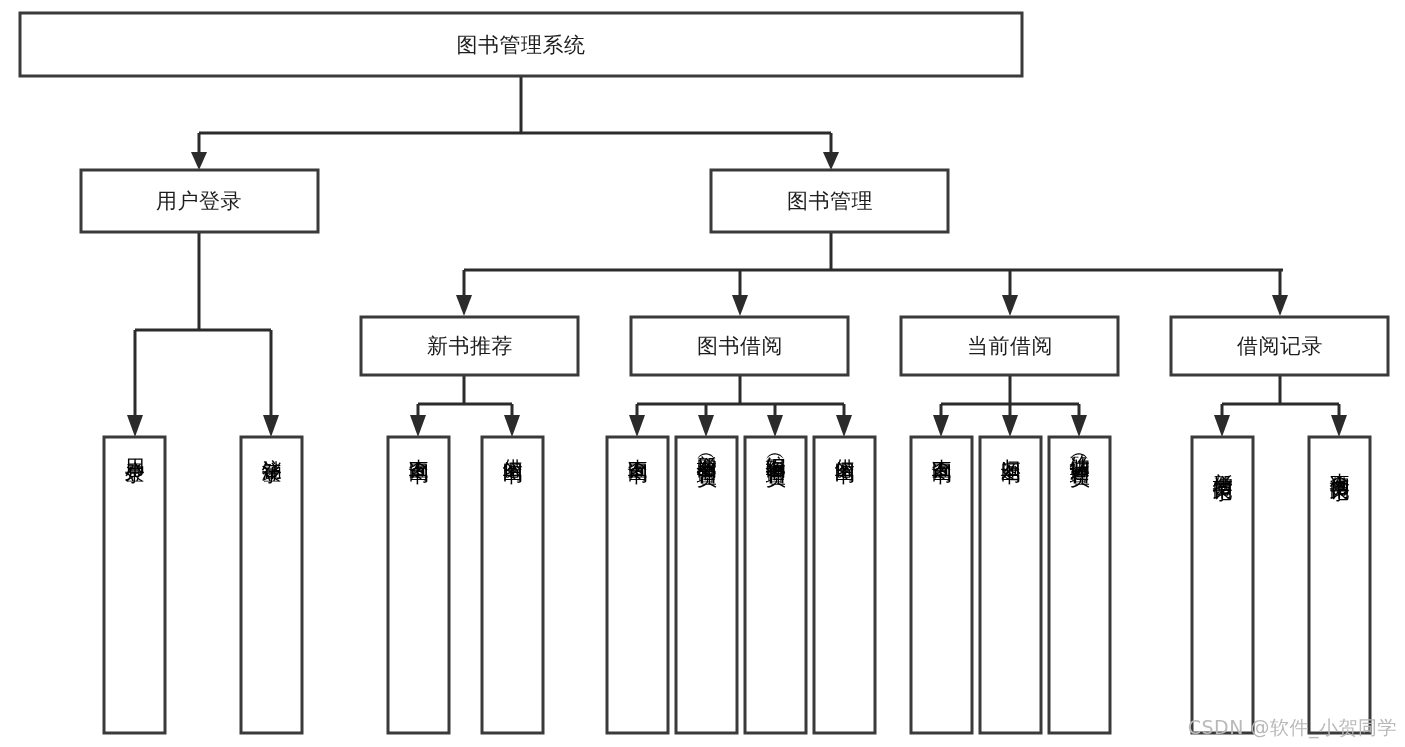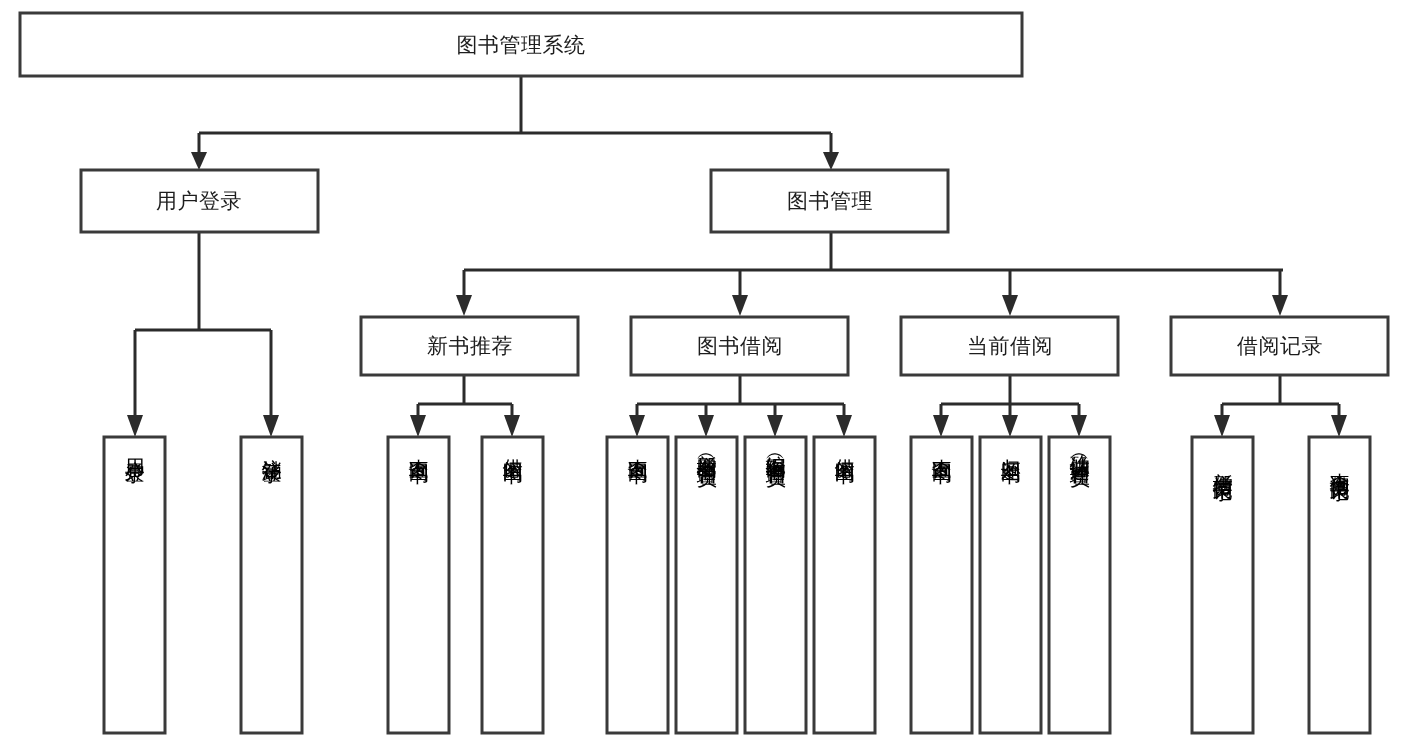--- a/index.html
+++ b/index.html
@@ -276,13 +276,14 @@
     <div class="vtext-wrap" style="padding-top:20px;">
         <span class="vtext vtext-inner">新增借阅记录</span>
       </div>
   </div>
   <div class="leaf-cell" style="left:1309px;top:437px;width:61px;height:296px;">
     <div class="vtext-wrap" style="padding-top:20px;">
         <span class="vtext vtext-inner">查询借阅记录</span>
       </div>
   </div>
 
+  <div class="watermark">CSDN @软件_小贺同学</div>
 </div>
 
 </body></html>

